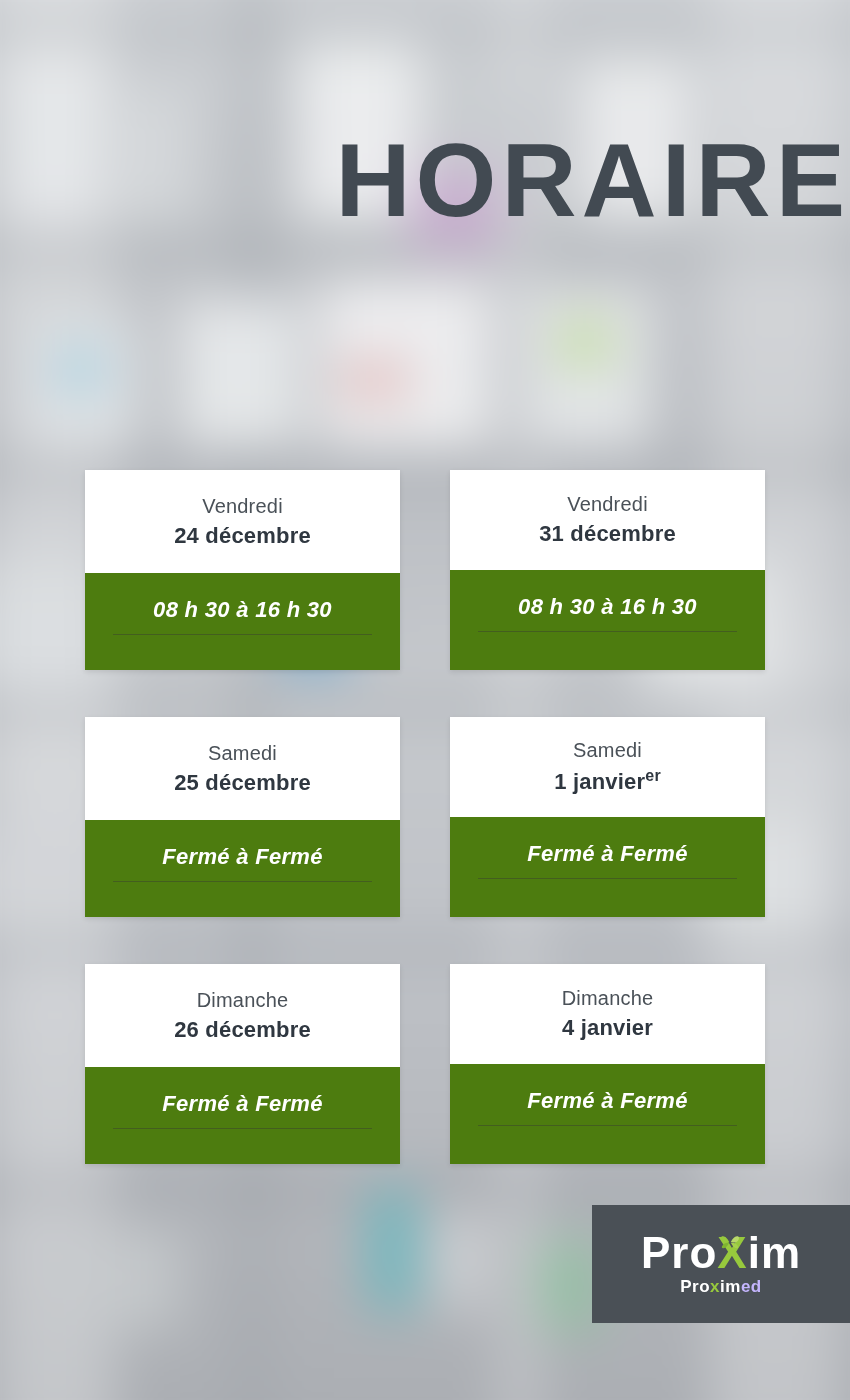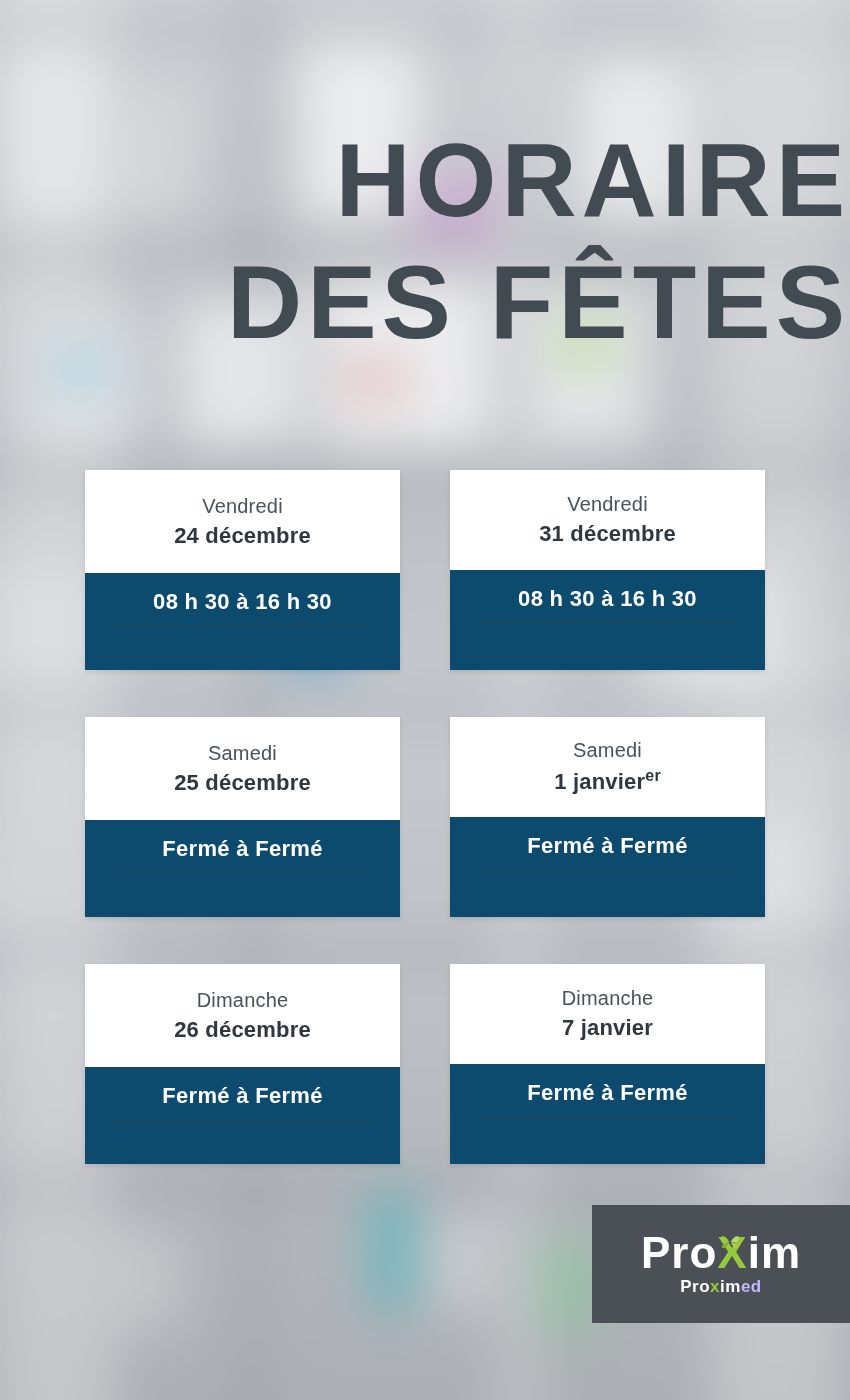--- a/index.html
+++ b/index.html
@@ -115,25 +115,26 @@
     font-weight: bold;
     color: #2f3740;
     letter-spacing: .2px;
   }
   .card-date sup {
     font-size: 16px;
     vertical-align: super;
   }
   .card-bottom {
     flex: 1 1 auto;
-    background: #0c4a6e;
+    background: #4d7c0f;
     display: flex;
     align-items: flex-start;
     justify-content: center;
-    padding-top: 16px;
+    padding-top: 24px;
+    font-style: italic;
   }
   .hours-wrap {
     width: 82%;
     text-align: center;
   }
   .hours {
     display: block;
     color: #ffffff;
     font-size: 22px;
     font-weight: bold;
@@ -231,21 +232,20 @@
   <div class="bg-box" style="left:30px;top:900px;width:140px;height:100px;background:#d2d5d8;"></div>
   <div class="bg-box" style="left:760px;top:880px;width:120px;height:120px;background:#dfe2e4;"></div>
   <div class="bg-box" style="left:430px;top:1250px;width:45px;height:120px;background:#5fb8c0;"></div>
   <div class="bg-box" style="left:500px;top:1270px;width:40px;height:100px;background:#d8dadd;"></div>
   <div class="bg-box" style="left:600px;top:1300px;width:60px;height:90px;background:#8fc1a0;"></div>
   <div class="bg-box" style="left:120px;top:1290px;width:120px;height:100px;background:#c7cacd;"></div>
 </div>
 
 <div class="heading">
   <span class="line1">HORAIRE</span>
-  <span class="line2">DES FÊTES</span>
 </div>
 
 <div class="grid">
 
   <div class="card">
     <div class="card-top">
       <div class="card-day">Vendredi</div>
       <div class="card-date"><span>24 décembre</span></div>
     </div>
     <div class="card-bottom">
@@ -304,21 +304,21 @@
       <div class="hours-wrap">
         <span class="hours">Fermé à Fermé</span>
         <div class="hours-rule"></div>
       </div>
     </div>
   </div>
 
   <div class="card col2">
     <div class="card-top">
       <div class="card-day">Dimanche</div>
-      <div class="card-date"><span>7 janvier</span></div>
+      <div class="card-date"><span>4 janvier</span></div>
     </div>
     <div class="card-bottom">
       <div class="hours-wrap">
         <span class="hours">Fermé à Fermé</span>
         <div class="hours-rule"></div>
       </div>
     </div>
   </div>
 
 </div>

